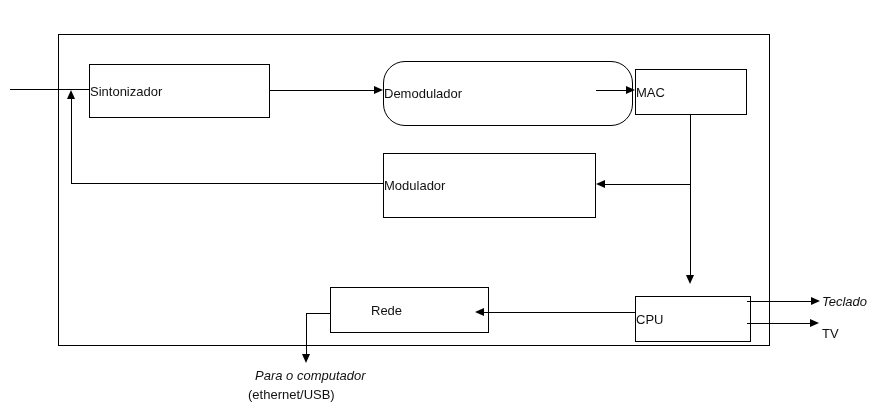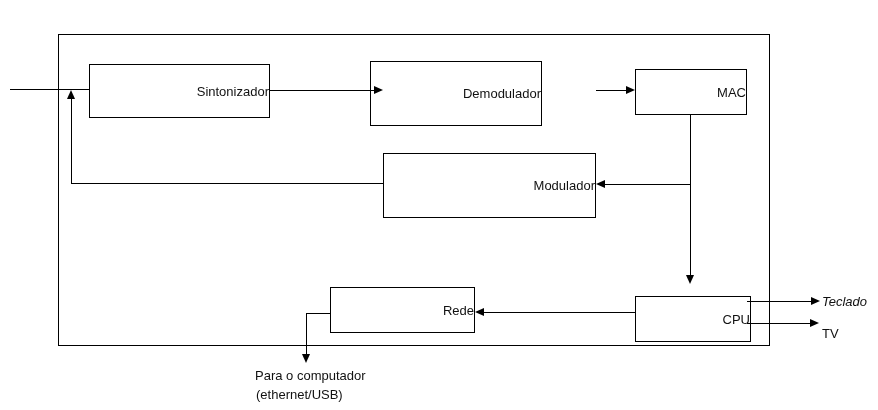--- a/index.html
+++ b/index.html
@@ -27,21 +27,21 @@
     box-sizing: border-box;
     background: transparent;
   }
   .block {
     position: absolute;
     border: 1px solid #000000;
     box-sizing: border-box;
     background: #ffffff;
     display: flex;
     align-items: center;
-    justify-content: flex-end;
+    justify-content: flex-start;
     text-align: center;
   }
   .hline, .vline {
     position: absolute;
     background: #000000;
   }
   .hline { height: 1px; }
   .vline { width: 1px; }
   .label {
     position: absolute;
@@ -87,33 +87,33 @@
 
 <div class="canvas">
 
 
   <div class="outer-box"></div>
 
   <div class="block" style="left:89px; top:64px; width:181px; height:54px;">
     <span>Sintonizador</span>
   </div>
 
-  <div class="block" style="left:370px; top:61px; width:172px; height:65px;">
+  <div class="block" style="left:383px; top:61px; width:250px; height:65px;border-radius:22px;">
     <span>Demodulador</span>
   </div>
 
   <div class="block" style="left:383px; top:153px; width:213px; height:65px;">
     <span>Modulador</span>
   </div>
 
   <div class="block" style="left:635px; top:69px; width:112px; height:46px;">
     <span>MAC</span>
   </div>
 
-  <div class="block" style="left:330px; top:287px; width:145px; height:46px;">
+  <div class="block" style="left:330px; top:287px; width:159px; height:46px;padding-left:40px;">
     <span>Rede</span>
   </div>
 
   <div class="block" style="left:635px; top:296px; width:116px; height:46px;">
     <span>CPU</span>
   </div>
 
   <div class="hline" style="left:10px; top:89px; width:79px;"></div>
 
   <div class="hline" style="left:270px; top:90px; width:106px;"></div>
@@ -132,22 +132,22 @@
   <div class="vline" style="left:71px; top:98px; height:86px;"></div>
   <div class="arrow up" style="left:67px; top:90px;"></div>
 
   <div class="hline" style="left:483px; top:312px; width:152px;"></div>
   <div class="arrow left" style="left:475px; top:308px;"></div>
 
   <div class="hline" style="left:306px; top:313px; width:24px;"></div>
   <div class="vline" style="left:306px; top:313px; height:42px;"></div>
   <div class="arrow down" style="left:302px; top:354px;"></div>
 
-  <div class="label" style="left:255px; top:368px;">Para o computador</div>
-  <div class="label" style="left:256px; top:387px;">(ethernet/USB)</div>
+  <div class="label" style="left:255px; top:368px;font-style:italic;">Para o computador</div>
+  <div class="label" style="left:248px; top:387px;">(ethernet/USB)</div>
 
   <div class="hline" style="left:747px; top:301px; width:65px;"></div>
   <div class="arrow right" style="left:811px; top:297px;"></div>
   <div class="label" style="left:822px; top:294px;font-style:italic;">Teclado</div>
 
   <div class="hline" style="left:747px; top:323px; width:64px;"></div>
   <div class="arrow right" style="left:810px; top:319px;"></div>
   <div class="label" style="left:822px; top:326px;">TV</div>
 
 </div>

